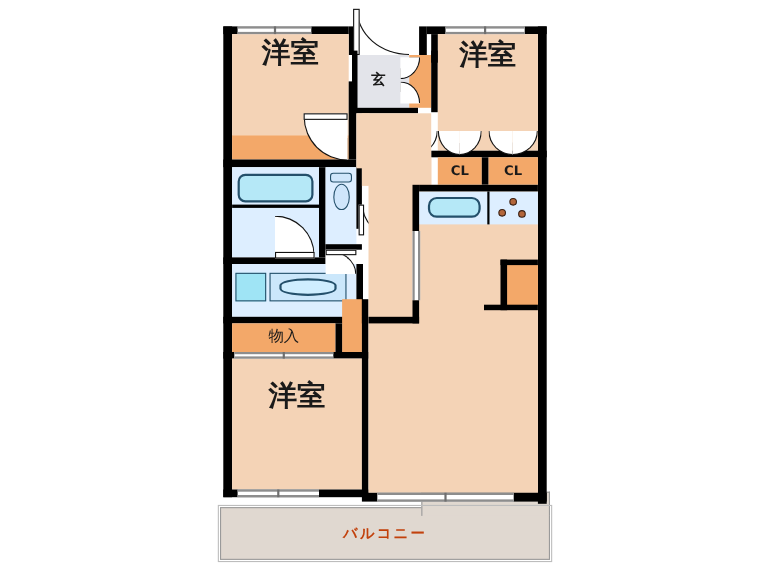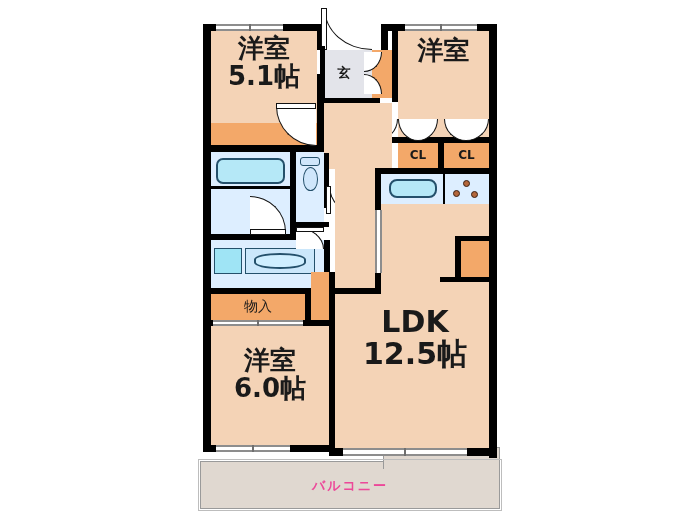--- a/index.html
+++ b/index.html
@@ -29,21 +29,21 @@
   .arc.br{border-radius:0 0 100% 0;}
   .leaf{background:#ffffff;border:1.5px solid #111;}
 
   
   .lbl{color:#1a1a1a;font-weight:700;text-align:center;white-space:nowrap;
        font-family:"DejaVu Sans","Liberation Sans",sans-serif;line-height:1.08;}
   .lbl-room{font-size:26px;letter-spacing:0px;}
   .lbl-ldk{font-size:30px;letter-spacing:0px;}
   .lbl-cl{font-size:12px;font-weight:700;}
   .lbl-sm{font-size:14px;font-weight:400;}
-  .lbl-bal{font-size:13px;font-weight:700;letter-spacing:2px;color:#ec4899;}
+  .lbl-bal{font-size:13px;font-weight:700;letter-spacing:2px;color:#c2410c;}
   .lbl-gen{font-size:13px;font-weight:700;}
 
   
   .tub{background:#b5e8f7;border:2px solid #24506b;border-radius:7px;}
   .sinkbowl{background:#cfeeff;border:2px solid #24506b;border-radius:50%/40%;}
   .wm{background:#9fe4f5;border:1.5px solid #24506b;}
   .ksink{background:#b5e8f7;border:2px solid #24506b;border-radius:8px;}
   .burner{background:#b3663a;border:1.5px solid #3a2013;border-radius:50%;}
   .toilet-seat{background:#cfe6fb;border:1.8px solid #24506b;border-radius:50% 50% 48% 48%;}
   .toilet-tank{background:#cfe6fb;border:1.8px solid #24506b;border-radius:3px;}
@@ -65,21 +65,20 @@
   <div class="abs wall" style="left:203px;top:24px;width:114px;height:7px;"></div>
   <div class="abs wall" style="left:388px;top:24px;width:109px;height:7px;"></div>
 
   <div class="abs wall" style="left:317px;top:24px;width:7px;height:26px;"></div>
   <div class="abs wall" style="left:381px;top:24px;width:7px;height:26px;"></div>
 
   <div class="abs room" style="left:211px;top:31px;width:106px;height:92px;"></div>
   <div class="abs closet" style="left:211px;top:123px;width:106px;height:22px;"></div>
   <div class="abs lbl lbl-room" style="left:211px;top:34px;width:106px;">
     <div>洋室</div>
-    <div>5.1帖</div>
   </div>
 
   <div class="abs win" style="left:216px;top:24px;width:67px;height:7px;"></div>
 
   <div class="abs wall" style="left:317px;top:74px;width:7px;height:71px;"></div>
 
   <div class="abs wall" style="left:203px;top:145px;width:121px;height:7px;"></div>
 
   <div class="abs arc bl" style="left:276px;top:106px;width:40px;height:40px;border-top:none;border-right:none;"></div>
   <div class="abs leaf" style="left:276px;top:103px;width:40px;height:6px;"></div>
@@ -152,35 +151,30 @@
 
   <div class="abs closet" style="left:211px;top:294px;width:94px;height:26px;"></div>
   <div class="abs lbl lbl-sm" style="left:211px;top:299px;width:94px;">物入</div>
   <div class="abs closet" style="left:311px;top:272px;width:18px;height:48px;"></div>
   <div class="abs wall" style="left:305px;top:294px;width:6px;height:26px;"></div>
   <div class="abs wall" style="left:203px;top:320px;width:132px;height:6px;"></div>
 
   <div class="abs room" style="left:211px;top:326px;width:118px;height:119px;"></div>
   <div class="abs lbl lbl-room" style="left:211px;top:346px;width:118px;">
     <div>洋室</div>
-    <div>6.0帖</div>
   </div>
 
   <div class="abs win" style="left:213px;top:320px;width:90px;height:6px;"></div>
 
   <div class="abs wall" style="left:329px;top:272px;width:6px;height:180px;"></div>
 
   <div class="abs wall" style="left:203px;top:445px;width:132px;height:7px;"></div>
   <div class="abs win" style="left:216px;top:445px;width:74px;height:7px;"></div>
 
   <div class="abs room" style="left:335px;top:168px;width:154px;height:280px;"></div>
-  <div class="abs lbl lbl-ldk" style="left:341px;top:306px;width:148px;">
-    <div>LDK</div>
-    <div>12.5帖</div>
-  </div>
 
   <div class="abs room" style="left:329px;top:103px;width:63px;height:66px;"></div>
   <div class="abs room" style="left:324px;top:103px;width:12px;height:50px;"></div>
 
   <div class="abs water" style="left:381px;top:174px;width:108px;height:30px;"></div>
   <div class="abs ksink" style="left:389px;top:179px;width:48px;height:19px;"></div>
   <div class="abs wall" style="left:443px;top:174px;width:2px;height:30px;"></div>
   <div class="abs burner" style="left:463px;top:180px;width:7px;height:7px;"></div>
   <div class="abs burner" style="left:453px;top:190px;width:7px;height:7px;"></div>
   <div class="abs burner" style="left:471px;top:191px;width:7px;height:7px;"></div>

